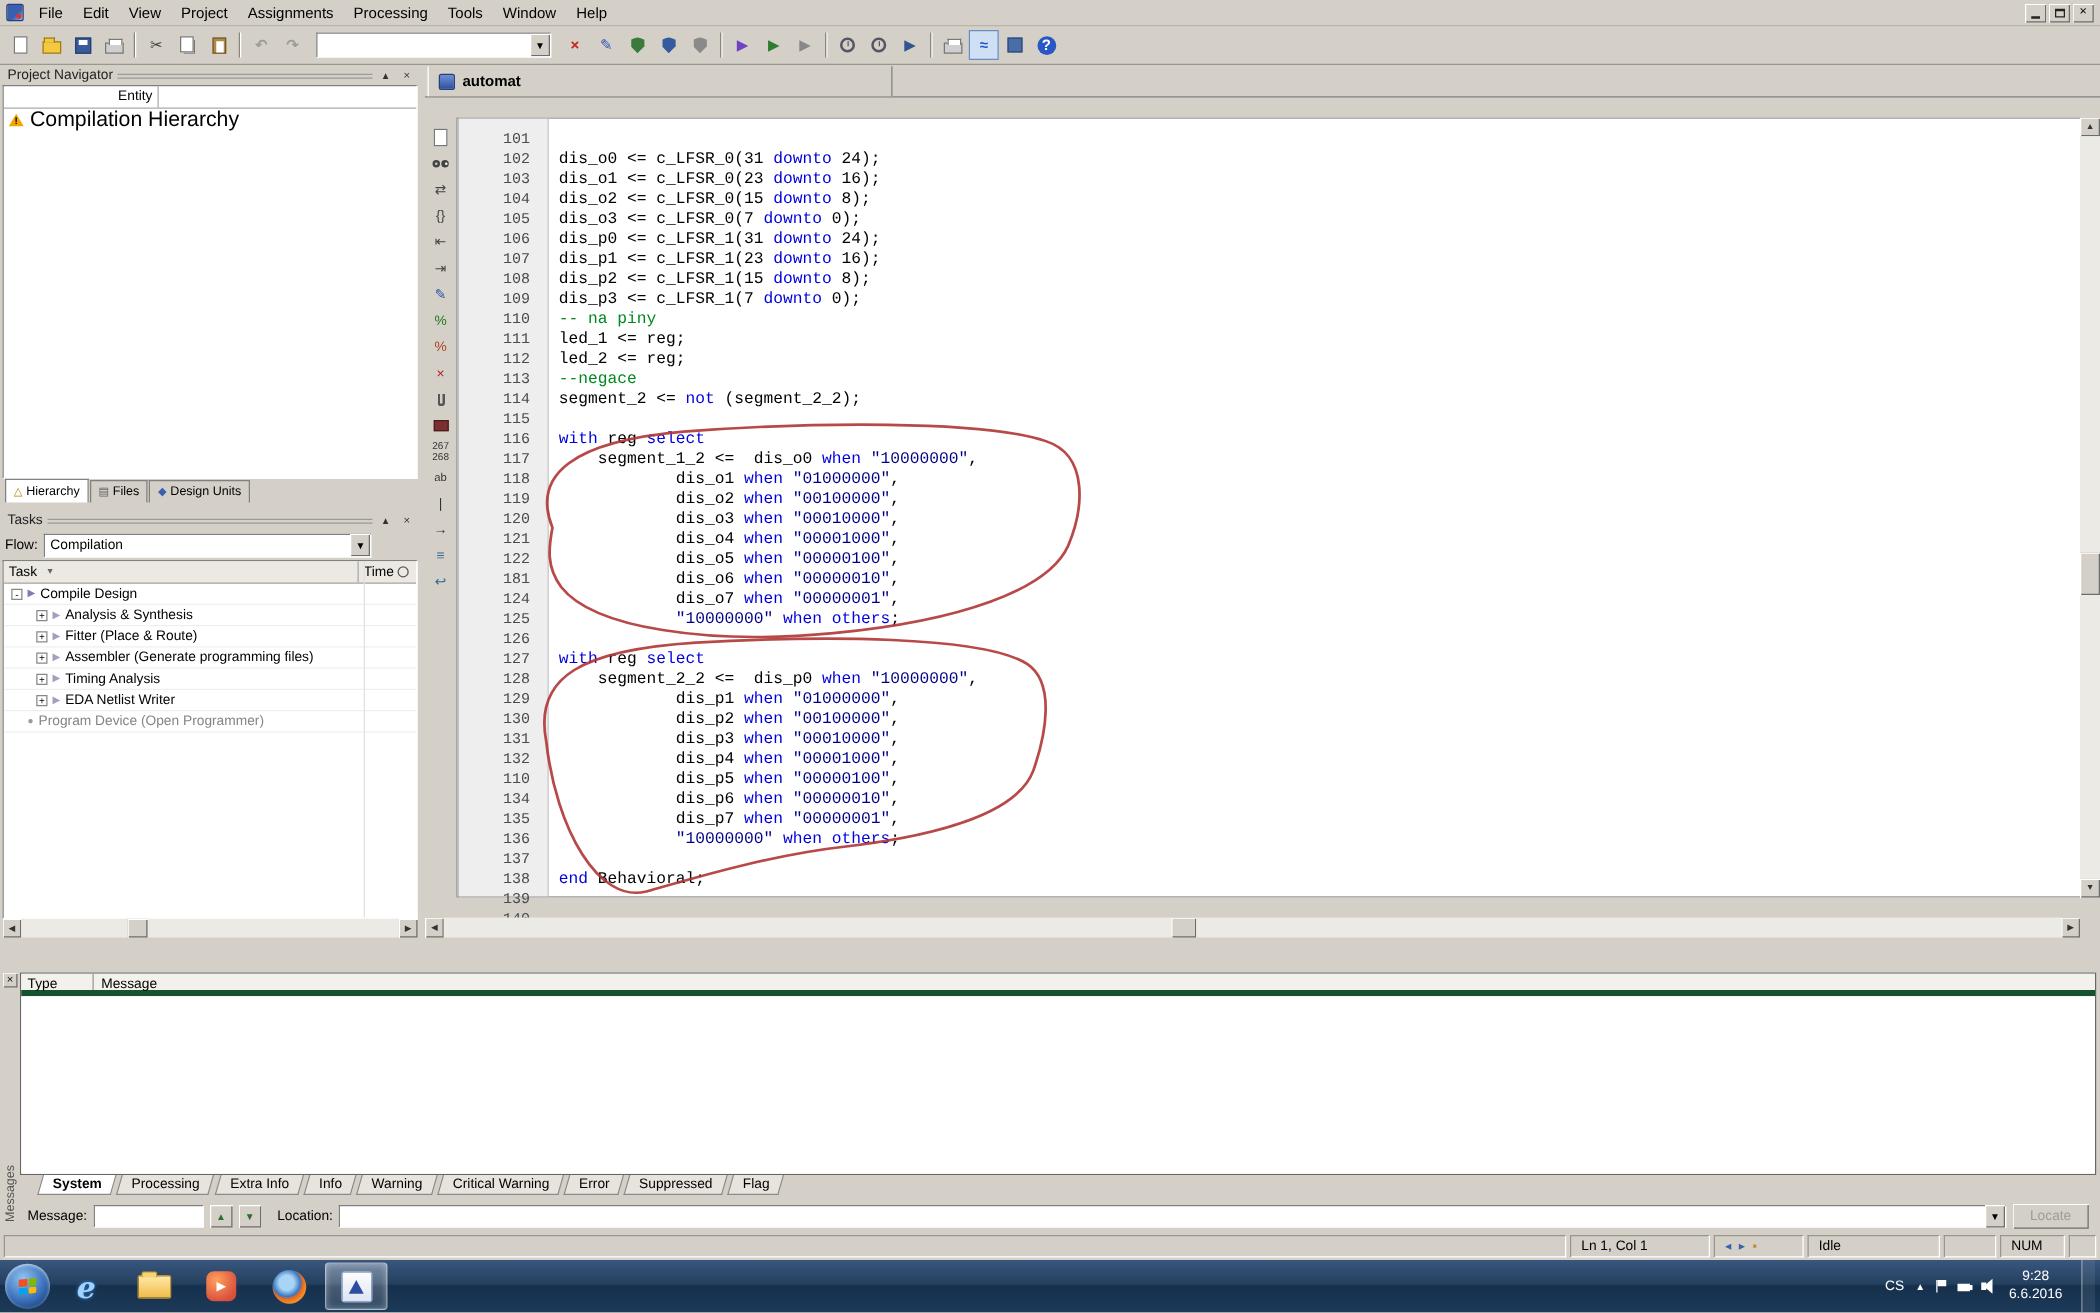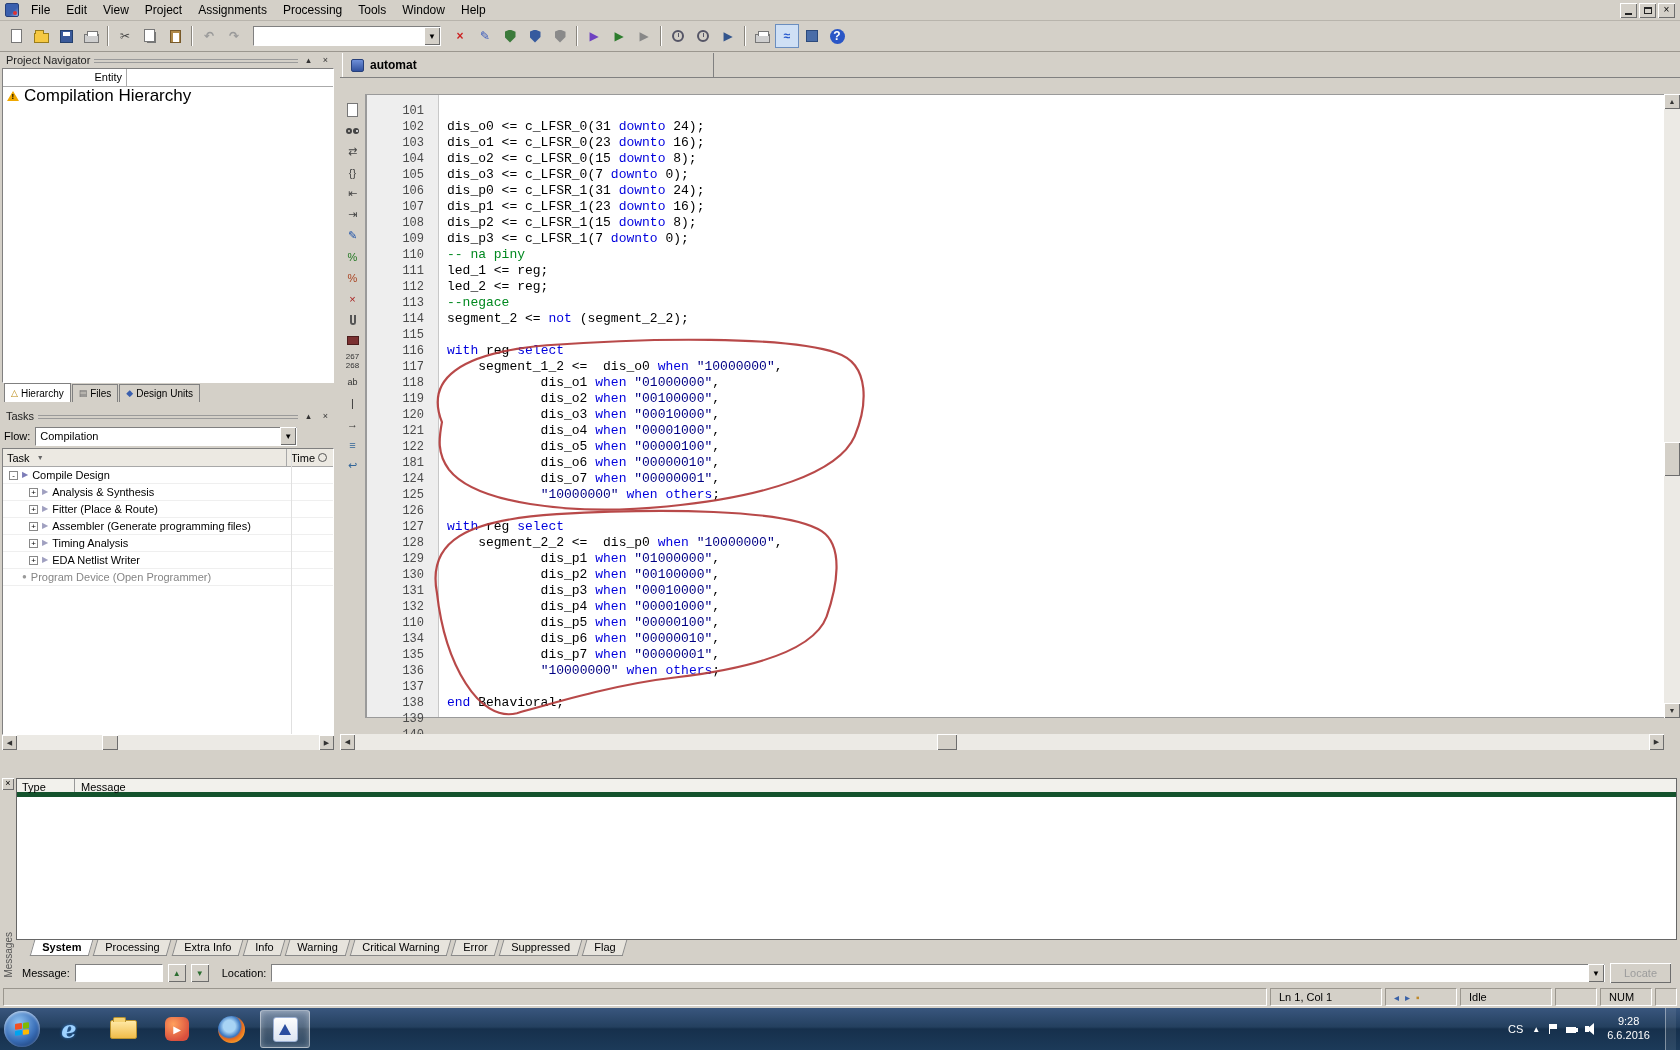--- a/index.html
+++ b/index.html
@@ -618,21 +618,21 @@
   </div>
 
   <div class="statusbar">
     <span class="sb-seg sb-fill"></span>
     <span class="sb-seg" style="width:112px;">Ln 1, Col 1</span>
     <span class="sb-seg sb-icons" style="width:72px;">
         <span style="color: rgb(58, 98, 168);">◂</span>
         <span style="color: rgb(58, 98, 168);">▸</span>
         <span style="color: rgb(192, 138, 42);">▪</span>
       </span>
-    <span class="sb-seg" style="width:92px;">Idle</span>
+    <span class="sb-seg" style="width:106px;">Idle</span>
     <span class="sb-seg" style="width:42px;"></span>
     <span class="sb-seg" style="width:52px;">NUM</span>
     <span class="sb-seg" style="width:22px;"></span>
   </div>
 
   <div class="taskbar">
     <span class="start-orb">
         <span class="win-flag">
           <i></i>
           <i></i>

